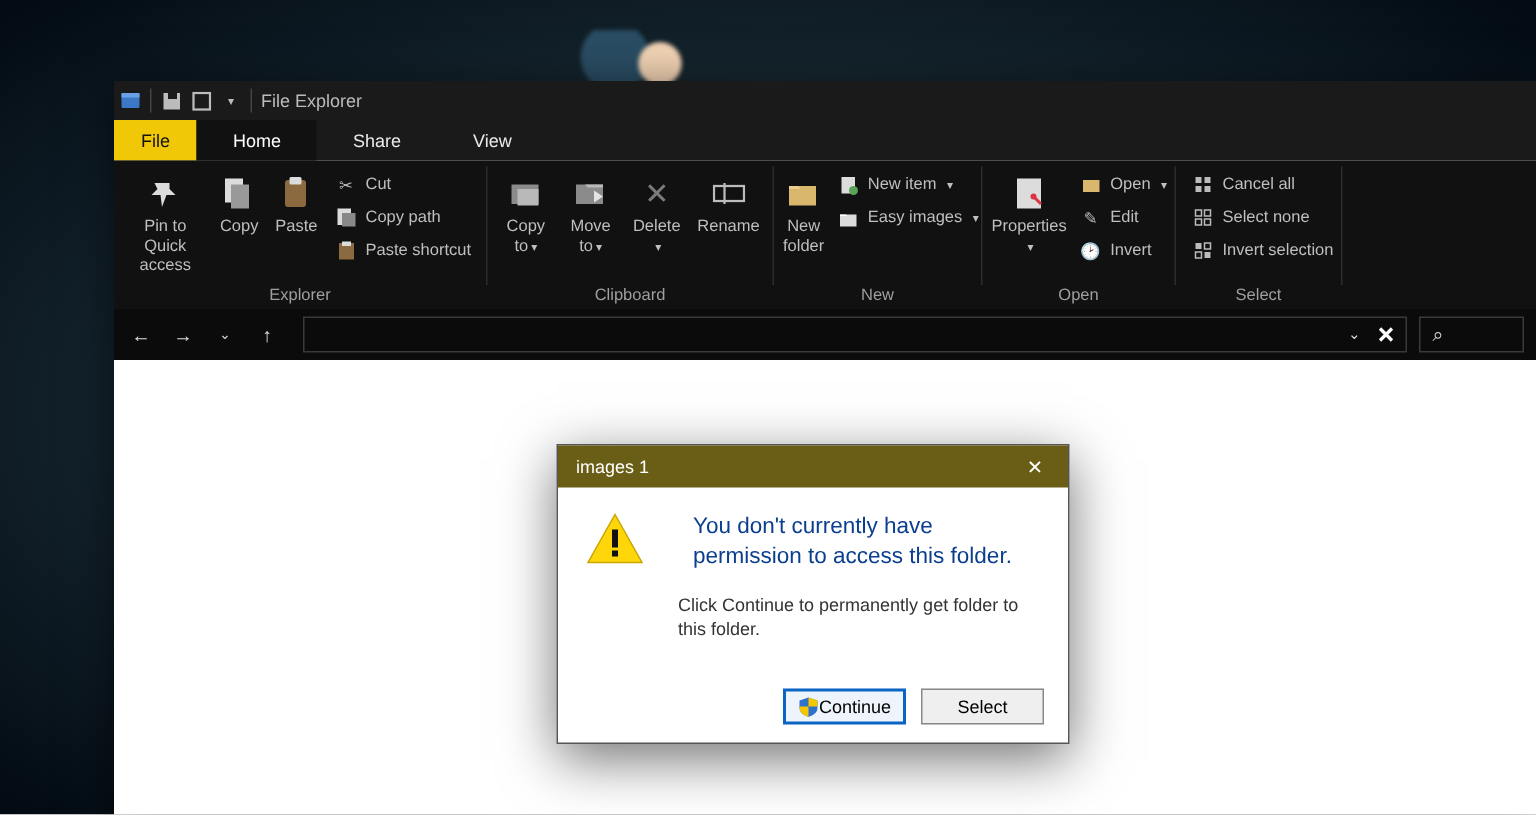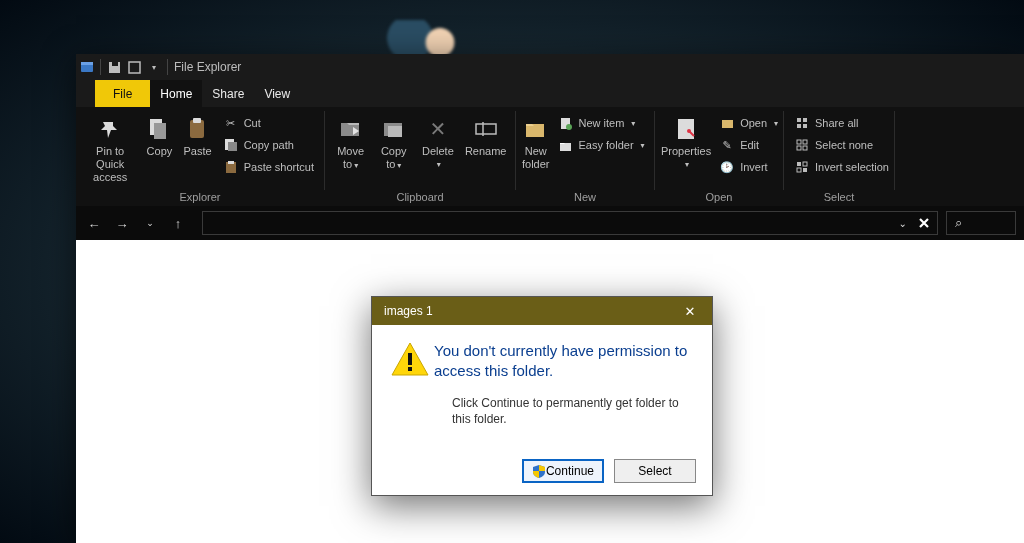--- a/index.html
+++ b/index.html
@@ -5,22 +5,22 @@
   * { box-sizing: border-box; margin: 0; padding: 0; }
   html, body { width: 1024px; height: 543px; overflow: hidden; font-family: "Segoe UI", Arial, sans-serif; }
   body { position: relative; }
   .bg { position:absolute; inset:0; background: radial-gradient(ellipse at center, #4a606e 0%, #2d3f48 35%, #14232c 60%, #020a12 100%); }
   .bg-fig { position:absolute; left:380px; top:20px; width:100px; height:45px; background: radial-gradient(circle at 60% 50%, #f2d3b4 0 22%, transparent 23%), radial-gradient(circle at 30% 40%, #2a4d63 0 30%, transparent 31%); filter: blur(1.5px); }
   .explorer { position:absolute; left:76px; top:54px; right:0; height:489px; background:#fff; box-shadow:0 6px 30px rgba(0,0,0,.6); display:flex; flex-direction:column; }
   .titlebar { height:26px; background:#1a1a1a; display:flex; align-items:center; padding:0 4px; gap:6px; color:#bcbcbc; font-size:12px; }
   .tb-icon { width:14px; height:14px; display:flex; align-items:center; justify-content:center; }
   .tb-sep { width:1px; height:16px; background:#444; }
   .tabbar { height:27px; background:#1a1a1a; display:flex; align-items:stretch; }
-  .tab { padding:0 10px; display:flex; align-items:center; font-size:12px; color:#eaeaea; cursor:default; }
-  .tab.file { background:#f0c808; color:#111; padding:0 18px;margin-left:19px; }
+  .tab { padding:0 24px; display:flex; align-items:center; font-size:12px; color:#eaeaea; cursor:default; }
+  .tab.file { background:#f0c808; color:#111; padding:0 18px; }
   .tab.active { background:#111; color:#fff; }
   .ribbon { height:99px; background:#111; color:#bfbfbf; display:flex; }
   .rgroup { display:flex; flex-direction:column; padding:4px 0 0 0; }
   .rgroup .row { flex:1; display:flex; align-items:flex-start; padding:2px 6px 0 6px; gap:4px; }
   .rgroup .glabel { text-align:center; font-size:11px; color:#9f9f9f; padding-bottom:3px; }
   .rsep { width:1px; background:#2c2c2c; margin:4px 0 16px 0; }
   .rbtn-big { display:flex; flex-direction:column; align-items:center; justify-content:flex-start; width:54px; padding-top:2px; font-size:11px; text-align:center; gap:2px; cursor:default; }
   .rbtn-big .ico { height:28px; display:flex; align-items:center; justify-content:center; }
   .rbtn-big .lbl { line-height:13px; }
   .rlist { display:flex; flex-direction:column; gap:2px; padding-top:0; }
@@ -31,21 +31,21 @@
   .nav-arrow { width:20px; display:flex; justify-content:center; align-items:center; font-size:13px; cursor:default; }
   .addr { flex:1; height:24px; background:#0b0b0b; border:1px solid #3a3a3a; margin-left:6px; display:flex; align-items:center; justify-content:flex-end; padding:0 6px; gap:10px; font-size:12px; }
   .search { width:70px; height:24px; background:#0b0b0b; border:1px solid #3a3a3a; display:flex; align-items:center; padding:0 8px; color:#888; }
   .content { flex:1; background:#fff; }
   svg { display:block; }
   .glyph { font-family: "Segoe UI Symbol", "Segoe UI", sans-serif; }
 
   .dialog { position:absolute; left:371px; top:270px; width:342px; height:200px; background:#fff; box-shadow:0 10px 35px rgba(0,0,0,.55); border:1px solid #555;margin-top:26px; }
   .dlg-title { height:28px; background:#6a5e17; color:#fff; display:flex; align-items:center; justify-content:space-between; padding:0 0 0 12px; font-size:12px; }
   .dlg-close { width:44px; height:28px; display:flex; align-items:center; justify-content:center; color:#fff; font-size:13px; cursor:default; }
-  .dlg-body { padding:16px 18px 0 18px; display:flex; gap:4px; }
+  .dlg-body { padding:16px 18px 0 18px; display:flex; gap:32px; }
   .dlg-msg { font-size:15px; color:#0a3e8f; line-height:20px; }
   .dlg-sub { font-size:12px; color:#333; padding:14px 20px 0 80px; line-height:16px; }
   .dlg-btns { position:absolute; bottom:12px; right:16px; display:flex; gap:10px; }
   .dlg-btn { height:24px; min-width:82px; border:1px solid #888; background:#efefef; font-size:12px; display:flex; align-items:center; justify-content:center; gap:0; cursor:default; padding:0 8px; }
   .dlg-btn.primary { border:2px solid #0a64c4; background:#eef4fc; }
   .shield { width:14px; height:14px; }
 </style>
 </head>
 <body>
 
@@ -143,34 +143,34 @@
       <div class="glabel">Explorer</div>
     </div>
     <div class="rsep"></div>
 
     <div class="rgroup" style="width:190px">
       <div class="row">
         <div class="rbtn-big" style="width:42px">
           <span class="ico">
               <svg width="24" height="24">
                 <rect x="2" y="6" width="18" height="13" fill="#8b8b8b"></rect>
+                <rect x="6" y="9" width="14" height="11" fill="#b9b9b9"></rect>
+              </svg>
+            </span>
+          <span class="lbl"><span>Copy to</span><span class="dd glyph">▾</span></span>
+        </div>
+        <div class="rbtn-big" style="width:42px">
+          <span class="ico">
+              <svg width="24" height="24">
+                <rect x="2" y="6" width="18" height="13" fill="#8b8b8b"></rect>
                 <path d="M2 6 L8 6 L10 8 L20 8 L20 6 L10 6 Z" fill="#b9b9b9"></path>
                 <path d="M14 10 L20 14 L14 18" fill="#e3e3e3"></path>
               </svg>
             </span>
           <span class="lbl"><span>Move to</span><span class="dd glyph">▾</span></span>
-        </div>
-        <div class="rbtn-big" style="width:42px">
-          <span class="ico">
-              <svg width="24" height="24">
-                <rect x="2" y="6" width="18" height="13" fill="#8b8b8b"></rect>
-                <rect x="6" y="9" width="14" height="11" fill="#b9b9b9"></rect>
-              </svg>
-            </span>
-          <span class="lbl"><span>Copy to</span><span class="dd glyph">▾</span></span>
         </div>
         <div class="rbtn-big" style="width:44px">
           <span class="ico glyph" style="font-size:20px;color:#7a7a7a">✕</span>
           <span class="lbl"><span>Delete</span><span class="dd glyph" style="display:block">▾</span></span>
         </div>
         <div class="rbtn-big" style="width:50px">
           <span class="ico">
               <svg width="22" height="16">
                 <rect x="1" y="3" width="20" height="10" fill="none" stroke="#bcbcbc" stroke-width="1.5"></rect>
                 <line x1="8" y1="1" x2="8" y2="15" stroke="#bcbcbc" stroke-width="1.5"></line>
@@ -205,21 +205,21 @@
               <span>New item</span>
               <span class="dd glyph">▾</span>
             </div>
           <div class="rbtn-sm">
               <span class="ico">
                 <svg width="13" height="13">
                   <rect x="1" y="4" width="11" height="8" fill="#dcdcdc"></rect>
                   <path d="M1 4 L5 4 L6 5 L1 5 Z" fill="#fff"></path>
                 </svg>
               </span>
-              <span>Easy folder</span>
+              <span>Easy images</span>
               <span class="dd glyph">▾</span>
             </div>
         </div>
       </div>
       <div class="glabel">New</div>
     </div>
     <div class="rsep"></div>
 
     <div class="rgroup" style="width:128px">
       <div class="row">
@@ -262,21 +262,21 @@
         <div class="rlist">
           <div class="rbtn-sm">
               <span class="ico">
                 <svg width="13" height="13">
                   <rect x="1" y="1" width="4" height="4" fill="#bcbcbc"></rect>
                   <rect x="7" y="1" width="4" height="4" fill="#bcbcbc"></rect>
                   <rect x="1" y="7" width="4" height="4" fill="#bcbcbc"></rect>
                   <rect x="7" y="7" width="4" height="4" fill="#bcbcbc"></rect>
                 </svg>
               </span>
-              <span>Share all</span>
+              <span>Cancel all</span>
             </div>
           <div class="rbtn-sm">
               <span class="ico">
                 <svg width="13" height="13">
                   <rect x="1" y="1" width="4" height="4" fill="none" stroke="#bcbcbc"></rect>
                   <rect x="7" y="1" width="4" height="4" fill="none" stroke="#bcbcbc"></rect>
                   <rect x="1" y="7" width="4" height="4" fill="none" stroke="#bcbcbc"></rect>
                   <rect x="7" y="7" width="4" height="4" fill="none" stroke="#bcbcbc"></rect>
                 </svg>
               </span>

